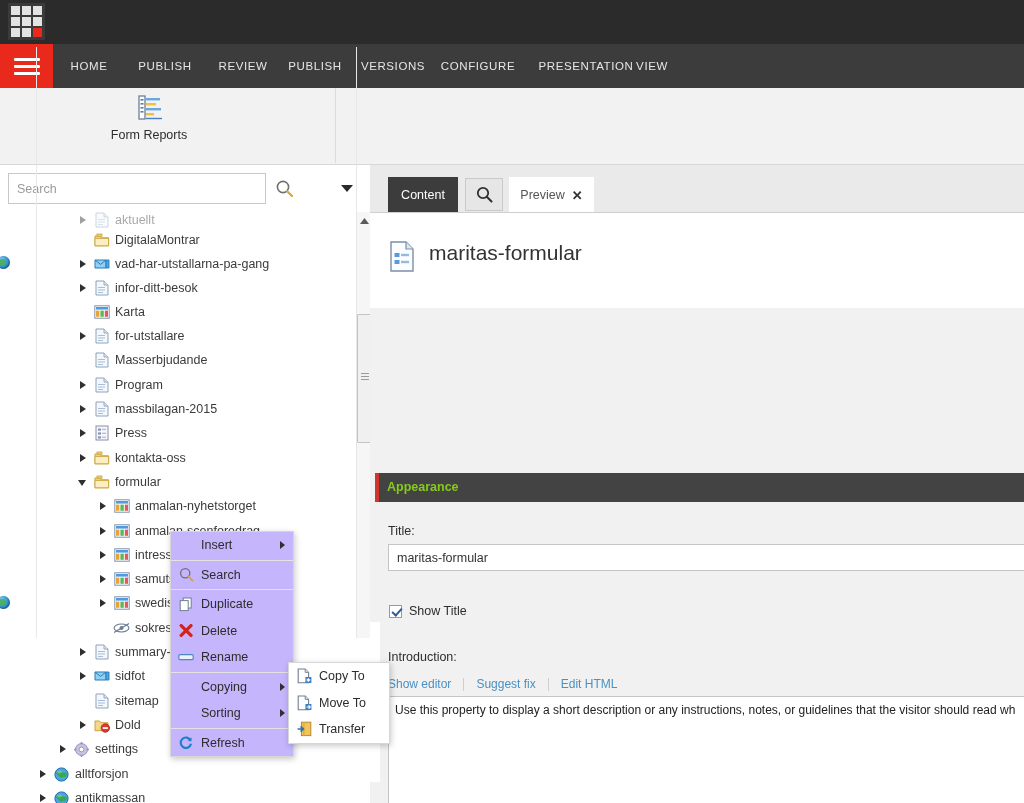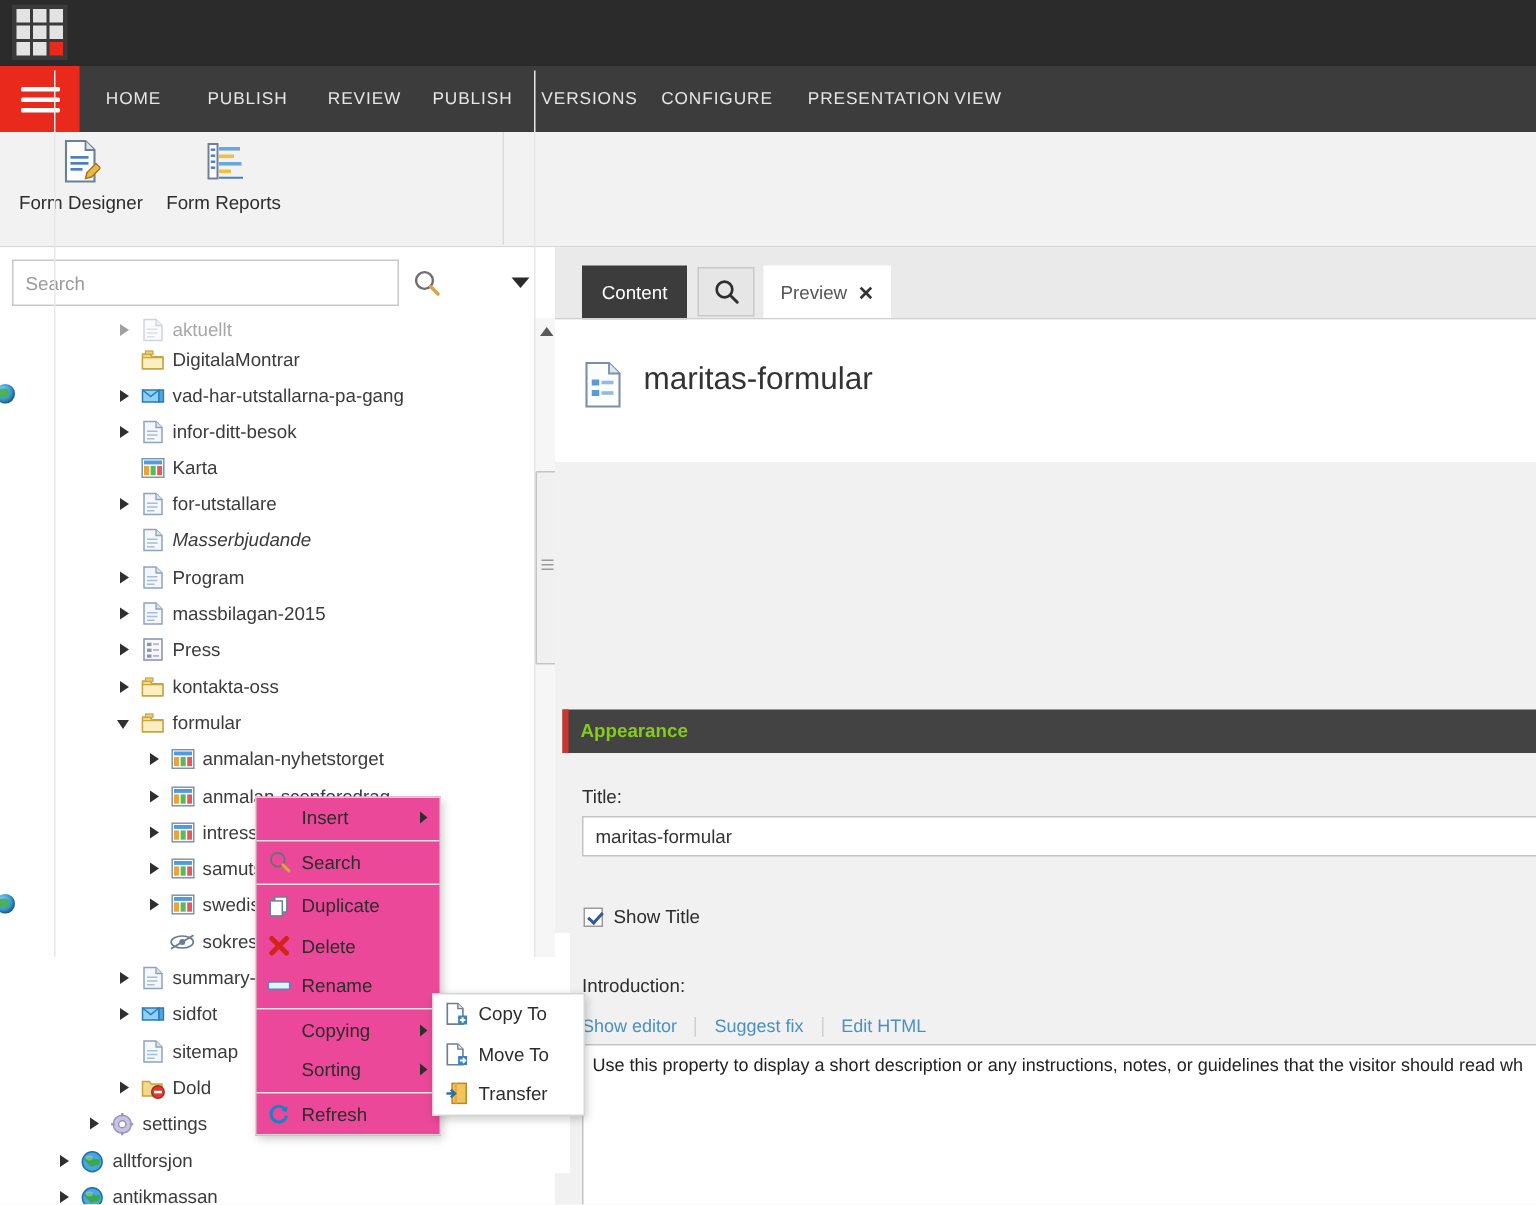--- a/index.html
+++ b/index.html
@@ -60,21 +60,21 @@
   #sbthumb i{position:absolute;left:3px;top:58px;width:8px;height:1px;background:#9a9a9a;box-shadow:0 3px 0 #9a9a9a,0 6px 0 #9a9a9a;}
 
   
   .edgeglobe{position:absolute;left:-3px;width:13px;height:13px;border-radius:50%;
     background:radial-gradient(circle at 35% 32%, #86d0f5 0%, #3aa0dd 42%, #1c6fae 100%);
     box-shadow:inset -1px -1px 2px rgba(0,0,0,.35);}
   .edgeglobe::after{content:"";position:absolute;left:2px;top:3px;width:7px;height:6px;border-radius:40%;
     background:#4caf50;opacity:.92;}
 
   
-  #ctxmenu{position:absolute;left:170px;top:531px;width:122px;background:#ec4899;border:1px solid #d6d6d6;
+  #ctxmenu{position:absolute;left:170px;top:531px;width:122px;background:#c4b5fd;border:1px solid #d6d6d6;
            box-shadow:1px 2px 6px rgba(0,0,0,.22);z-index:40;}
   #ctxmenu2{position:absolute;left:288px;top:662px;width:100px;background:#fff;border:1px solid #d6d6d6;
            box-shadow:1px 2px 6px rgba(0,0,0,.22);z-index:41;}
   .mi{height:26.5px;display:flex;align-items:center;font-size:12.5px;color:#2c2c2c;cursor:pointer;position:relative;padding-left:4px;}
   .mi .mic{width:22px;height:18px;display:flex;align-items:center;justify-content:center;flex:0 0 auto;}
   .mi .mtx{margin-left:4px;}
   .mi .sub{position:absolute;right:8px;top:9px;border-left:5px solid #2f2f2f;border-top:4px solid transparent;border-bottom:4px solid transparent;}
   .msep{height:1px;background:#e2e2e2;margin:1px 0;}
 
   
@@ -148,33 +148,20 @@
       <div class="navtab" style="left: 506px; width: 94px; margin-left: 33px;">PRESENTATION</div>
       <div class="navtab" style="left: 628px; width: 48px;">VIEW</div>
       <div class="navtab" style="left: 684px; width: 90px; margin-top: 47px;">MY TOOLBAR</div>
       <div class="navtab active" style="left: 782px; width: 62px;">FORMS</div>
     </div>
 </div>
 
 <div id="ribbon">
   <div id="ribbonGroup">
 
-    <div class="bigbtn" style="left:2px">
-      <div class="ic">
-        <svg width="26" height="30" viewBox="0 0 26 30">
-          <path d="M3 1 h13 l6 6 v21 h-19 z" fill="#fdfdfd" stroke="#6d7f95" stroke-width="1.4"></path>
-          <path d="M16 1 v6 h6" fill="#dde6f0" stroke="#6d7f95" stroke-width="1.2"></path>
-          <rect x="6" y="11" width="12" height="1.8" fill="#4a7fc1"></rect>
-          <rect x="6" y="15" width="12" height="1.8" fill="#4a7fc1"></rect>
-          <rect x="6" y="19" width="8" height="1.8" fill="#4a7fc1"></rect>
-          <path d="M17 22 l6 -6 l3 3 l-6 6 l-4 1 z" fill="#e8b84b" stroke="#a8761e" stroke-width="1"></path>
-        </svg>
-      </div>
-      <div class="lbl">Form Designer</div>
-    </div>
 
     <div class="bigbtn" style="left:97px">
       <div class="ic">
         <svg width="28" height="30" viewBox="0 0 28 30">
           <rect x="4" y="3" width="6" height="23" fill="#fff" stroke="#6d7f95" stroke-width="1.3"></rect>
           <rect x="5.5" y="6" width="3" height="1.6" fill="#4a7fc1"></rect>
           <rect x="5.5" y="10" width="3" height="1.6" fill="#4a7fc1"></rect>
           <rect x="5.5" y="14" width="3" height="1.6" fill="#4a7fc1"></rect>
           <rect x="5.5" y="18" width="3" height="1.6" fill="#4a7fc1"></rect>
           <rect x="11" y="5" width="14" height="2.4" fill="#6ba7dd"></rect>
@@ -288,21 +275,21 @@
           <svg width="14" height="16" viewBox="0 0 14 16">
             <path d="M1 1 h8 l4 4 v10 h-12 z" fill="#f4f7fb" stroke="#8fa3bb" stroke-width="1"></path>
             <path d="M9 1 v4 h4" fill="#dae4ef" stroke="#8fa3bb" stroke-width=".9"></path>
             <rect x="3" y="7" width="7" height="1" fill="#a8bdd6"></rect>
             <rect x="3" y="9.5" width="7" height="1" fill="#a8bdd6"></rect>
             <rect x="3" y="12" width="5" height="1" fill="#a8bdd6"></rect>
           </svg>
         </span>
         <span class="tlabel">for-utstallare</span>
       </div>
-      <div class="tnode" style="left: 78px; top: 136px; font-style: italic;">
+      <div class="tnode" style="left: 78px; top: 136px;">
         <span class="arrow "></span>
         <span class="ic">
           <svg width="14" height="16" viewBox="0 0 14 16">
             <path d="M1 1 h8 l4 4 v10 h-12 z" fill="#f4f7fb" stroke="#8fa3bb" stroke-width="1"></path>
             <path d="M9 1 v4 h4" fill="#dae4ef" stroke="#8fa3bb" stroke-width=".9"></path>
             <rect x="3" y="7" width="7" height="1" fill="#a8bdd6"></rect>
             <rect x="3" y="9.5" width="7" height="1" fill="#a8bdd6"></rect>
             <rect x="3" y="12" width="5" height="1" fill="#a8bdd6"></rect>
           </svg>
         </span>

